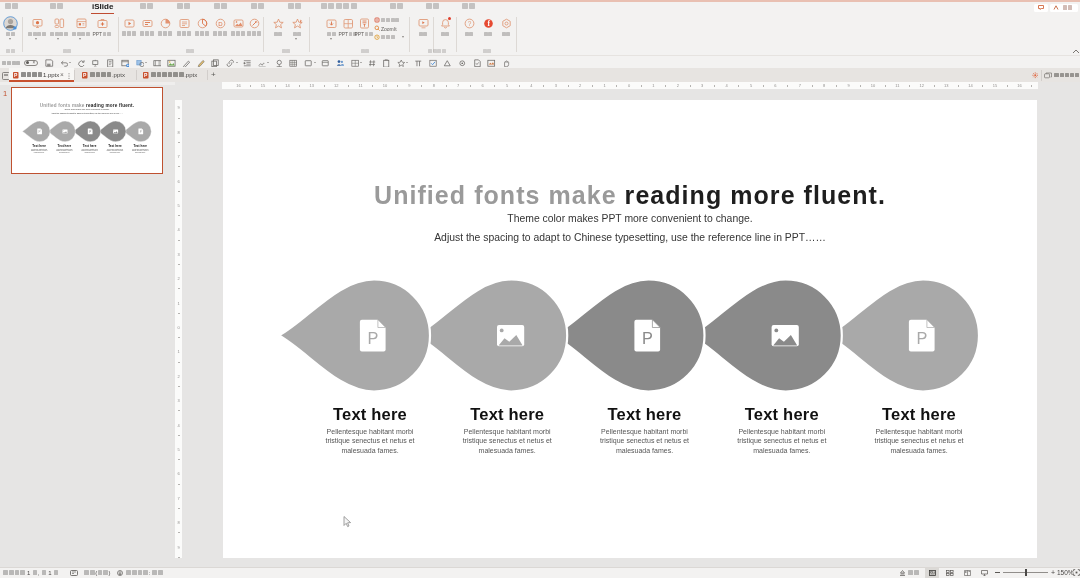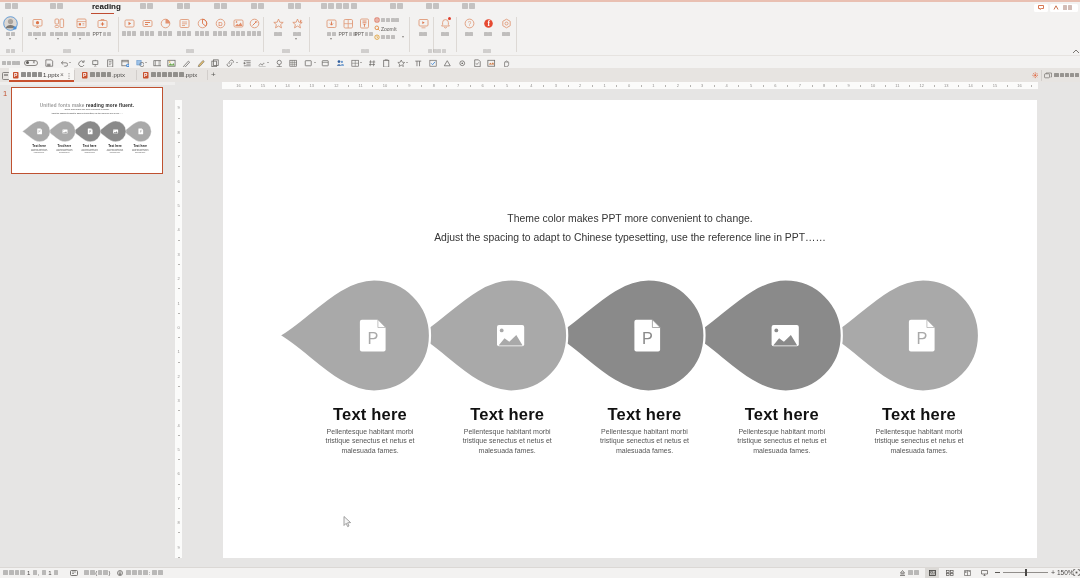--- a/index.html
+++ b/index.html
@@ -28,21 +28,21 @@
 <span class="menutab" style="left:49px"><i class="zh"></i><i class="zh"></i></span>
 <span class="menutab" style="left:139px"><i class="zh"></i><i class="zh"></i></span>
 <span class="menutab" style="left:176px"><i class="zh"></i><i class="zh"></i></span>
 <span class="menutab" style="left:213px"><i class="zh"></i><i class="zh"></i></span>
 <span class="menutab" style="left:250px"><i class="zh"></i><i class="zh"></i></span>
 <span class="menutab" style="left:287px"><i class="zh"></i><i class="zh"></i></span>
 <span class="menutab" style="left:320px"><i class="zh"></i><i class="zh"></i><i class="zh"></i><i class="zh"></i><i class="zh"></i></span>
 <span class="menutab" style="left:389px"><i class="zh"></i><i class="zh"></i></span>
 <span class="menutab" style="left:425px"><i class="zh"></i><i class="zh"></i></span>
 <span class="menutab" style="left:461px"><i class="zh"></i><i class="zh"></i></span>
-<span class="menutab" style="left:92px;font-weight:bold;color:#141414">reading</span>
+<span class="menutab" style="left:92px;font-weight:bold;color:#141414">iSlide</span>
 <div class="ab" style="left:91px;top:10.8px;width:23px;height:1.6px;background:#bf4b31"></div>
 </div>
 <div class="ab" style="left:1034px;top:3.5px;width:14px;height:8px;background:#fff;border-radius:1.5px">
 <svg class="ab" style="left:4px;top:1.5px" width="6" height="5" viewBox="0 0 6 5">
         <path d="M.5.5h5v3h-2.2l-1,1v-1H.5z" fill="none" stroke="#d2693f" stroke-width=".9"></path>
       </svg>
     </div>
 <div class="ab" style="left:1050px;top:3.5px;width:28px;height:8px;background:#fff;border-radius:1.5px;color:#7a3b28;font-size:5.5px;text-align:center;line-height:8px">
 <svg class="ab" style="left:3px;top:1.5px" width="6" height="5" viewBox="0 0 6 5">
         <path d="M1 4.5 L3 .8 L5 4.5" fill="none" stroke="#c4643c" stroke-width=".9"></path>
@@ -560,20 +560,21 @@
         <div class="ab" style="left:719.2px;top:0.8px;width:10px;font-size:4px;color:#908e8c;text-align:center">13</div>
         <div class="ab" style="left:735.9000000000001px;top:2.8px;width:1px;height:2px;background:#b5b3b0"></div>
         <div class="ab" style="left:743.5999999999999px;top:0.8px;width:10px;font-size:4px;color:#908e8c;text-align:center">14</div>
         <div class="ab" style="left:760.3px;top:2.8px;width:1px;height:2px;background:#b5b3b0"></div>
         <div class="ab" style="left:768.0px;top:0.8px;width:10px;font-size:4px;color:#908e8c;text-align:center">15</div>
         <div class="ab" style="left:784.7px;top:2.8px;width:1px;height:2px;background:#b5b3b0"></div>
         <div class="ab" style="left:792.4px;top:0.8px;width:10px;font-size:4px;color:#908e8c;text-align:center">16</div>
         <div class="ab" style="left:809.1px;top:2.8px;width:1px;height:2px;background:#b5b3b0"></div>
       </div>
       <div class="sl" style="left:223px;top:18px">
+        <div class="st"><span class="g">Unified fonts make </span><span class="d">reading more fluent.</span></div>
         <div class="ssub" style="top:113px">Theme color makes PPT more convenient to change.</div>
         <div class="ssub" style="top:132px">Adjust the spacing to adapt to Chinese typesetting, use the reference line in PPT……</div>
         <svg class="ab" style="left:0;top:160px" width="814" height="150" viewBox="0 0 814 150">
           <path d="M 605,75.5 C 634.5,59.0 664,19.5 700,19.5 A 56 56 0 1 1 700,131.5 C 664,131.5 634.5,92.0 605,75.5 Z" fill="#a9a9a9" stroke="#ffffff" stroke-width="2.2"></path>
           <path d="M 467.79999999999995,75.5 C 497.29999999999995,59.0 526.8,19.5 562.8,19.5 A 56 56 0 1 1 562.8,131.5 C 526.8,131.5 497.29999999999995,92.0 467.79999999999995,75.5 Z" fill="#8a8a8a" stroke="#ffffff" stroke-width="2.2"></path>
           <path d="M 330.5,75.5 C 360.0,59.0 389.5,19.5 425.5,19.5 A 56 56 0 1 1 425.5,131.5 C 389.5,131.5 360.0,92.0 330.5,75.5 Z" fill="#8a8a8a" stroke="#ffffff" stroke-width="2.2"></path>
           <path d="M 193.2,75.5 C 222.7,59.0 252.2,19.5 288.2,19.5 A 56 56 0 1 1 288.2,131.5 C 252.2,131.5 222.7,92.0 193.2,75.5 Z" fill="#a9a9a9" stroke="#ffffff" stroke-width="2.2"></path>
           <path d="M 56,75.5 C 85.5,59.0 115,19.5 151,19.5 A 56 56 0 1 1 151,131.5 C 115,131.5 85.5,92.0 56,75.5 Z" fill="#a9a9a9" stroke="#ffffff" stroke-width="2.2"></path>
           <g transform="translate(151,75.5)">
 <path d="M-14.1,-13.8 a2,2 0 0 1 2,-2 H 3.9 L 11.6,-8 V 13.9 a2,2 0 0 1 -2,2 H -12.1 a2,2 0 0 1 -2,-2 Z" fill="#fff"></path>

